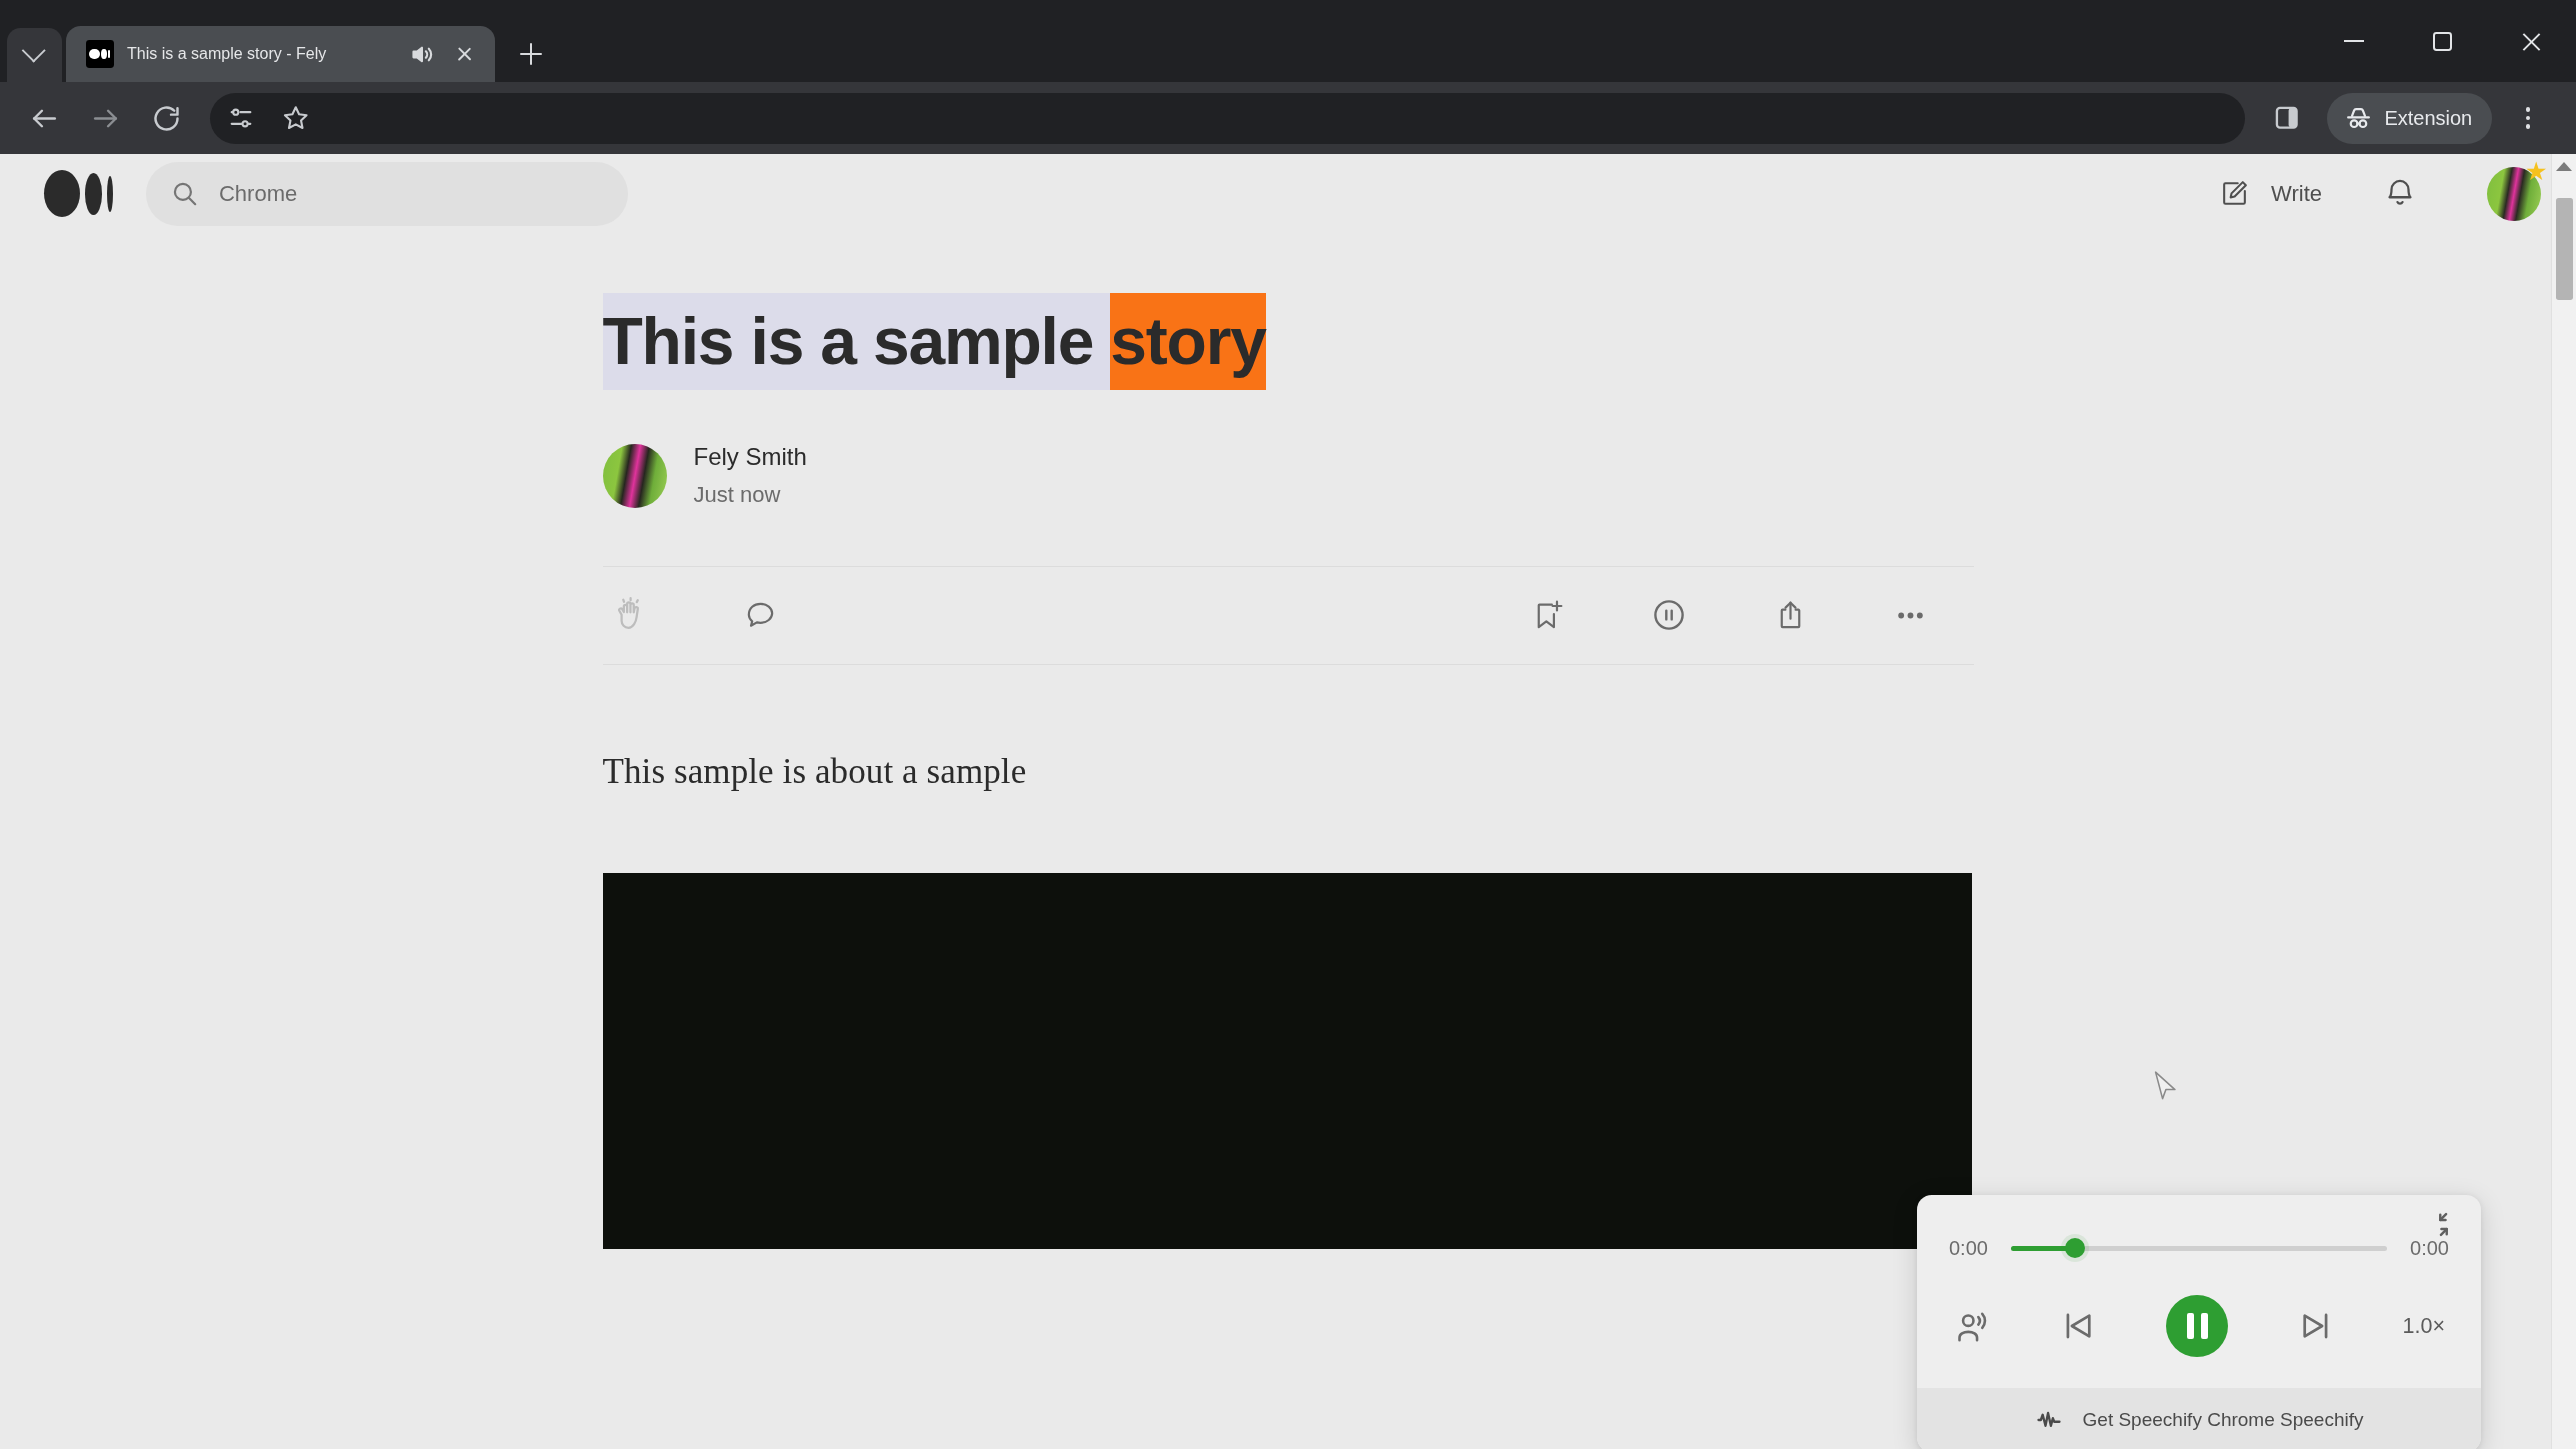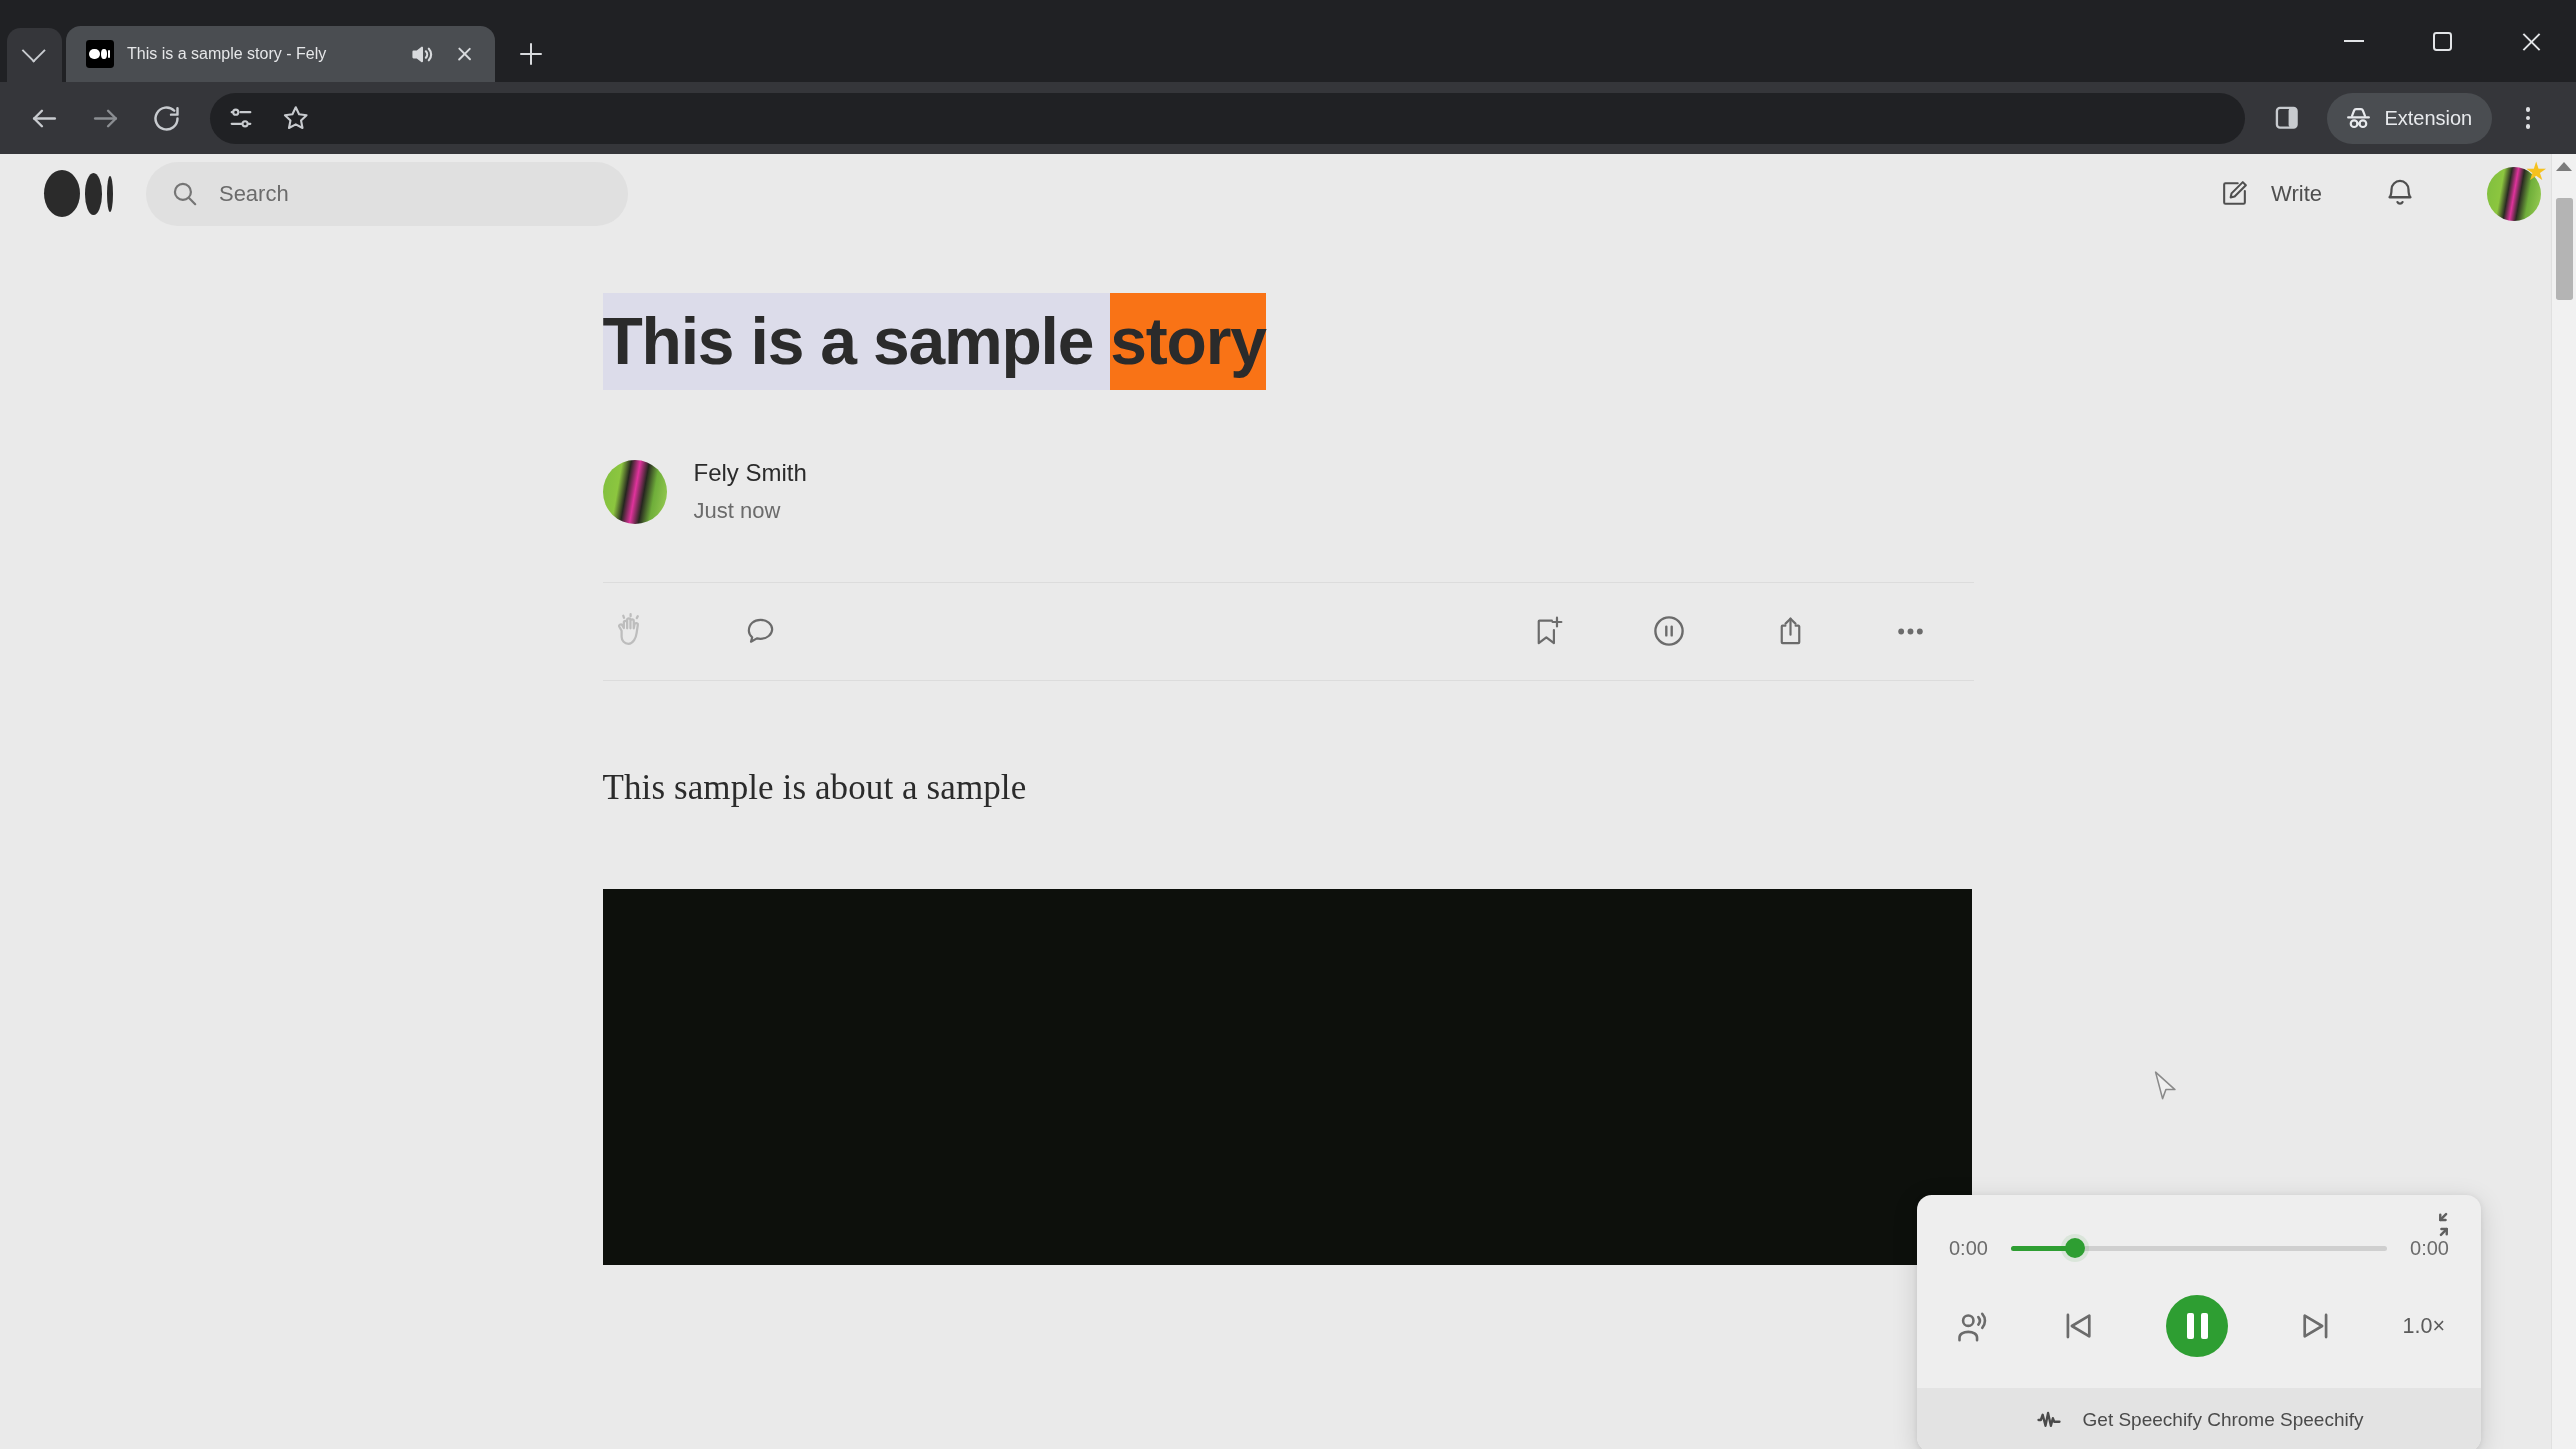--- a/index.html
+++ b/index.html
@@ -226,21 +226,21 @@
     background: #dcdcea;
     padding: 10.7px 0 12px 0;
     box-decoration-break: clone;
   }
   .title .hl-word {
     background: #f97316;
     padding: 10.7px 0 12px 0;
     box-decoration-break: clone;
   }
 
-  .byline { display: flex; align-items: center; gap: 27px; margin-top: 79px; }
+  .byline { display: flex; align-items: center; gap: 27px; margin-top: 63px; }
   .byline-avatar {
     width: 64px; height: 64px; border-radius: 50%; flex: none; overflow: hidden;
     background:
       linear-gradient(100deg, #7fbe3f 0%, #8cc63f 26%, #26261f 38%, #e0339c 50%, #26261f 62%, #6fae3a 76%, #9ccf55 100%);
   }
   .byline-text { display: flex; flex-direction: column; gap: 10.7px; }
   .byline-name { font-size: 24px; color: #2b2b2b; }
   .byline-time { font-size: 22px; color: #6b6b6b; }
 
   .action-bar {
@@ -459,21 +459,21 @@
         <span class="e1"></span>
           <span class="e2"></span>
           <span class="e3"></span>
       </div>
 
       <div class="m-search">
         <svg width="29.5" height="29.5" viewBox="0 0 24 24" fill="none" stroke="#757575" stroke-width="1.8" stroke-linecap="round">
           <circle cx="10.5" cy="10.5" r="6.5"></circle>
             <path d="M15.5 15.5L20.5 20.5"></path>
         </svg>
-        <span class="m-search-placeholder">Search</span>
+        <span class="m-search-placeholder">Chrome</span>
       </div>
 
       <div class="m-header-spacer"></div>
 
       <div class="m-write">
         <svg width="31" height="31" viewBox="0 0 24 24" fill="none" stroke="#4f4f4f" stroke-width="1.6" stroke-linecap="round" stroke-linejoin="round">
           <path d="M14.5 4H5a1 1 0 0 0-1 1v14a1 1 0 0 0 1 1h14a1 1 0 0 0 1-1v-9"></path>
           <path d="M18.4 3.2l2.4 2.4-8.7 8.7-3.1.7.7-3.1z"></path>
         </svg>
         <span>Write</span>

